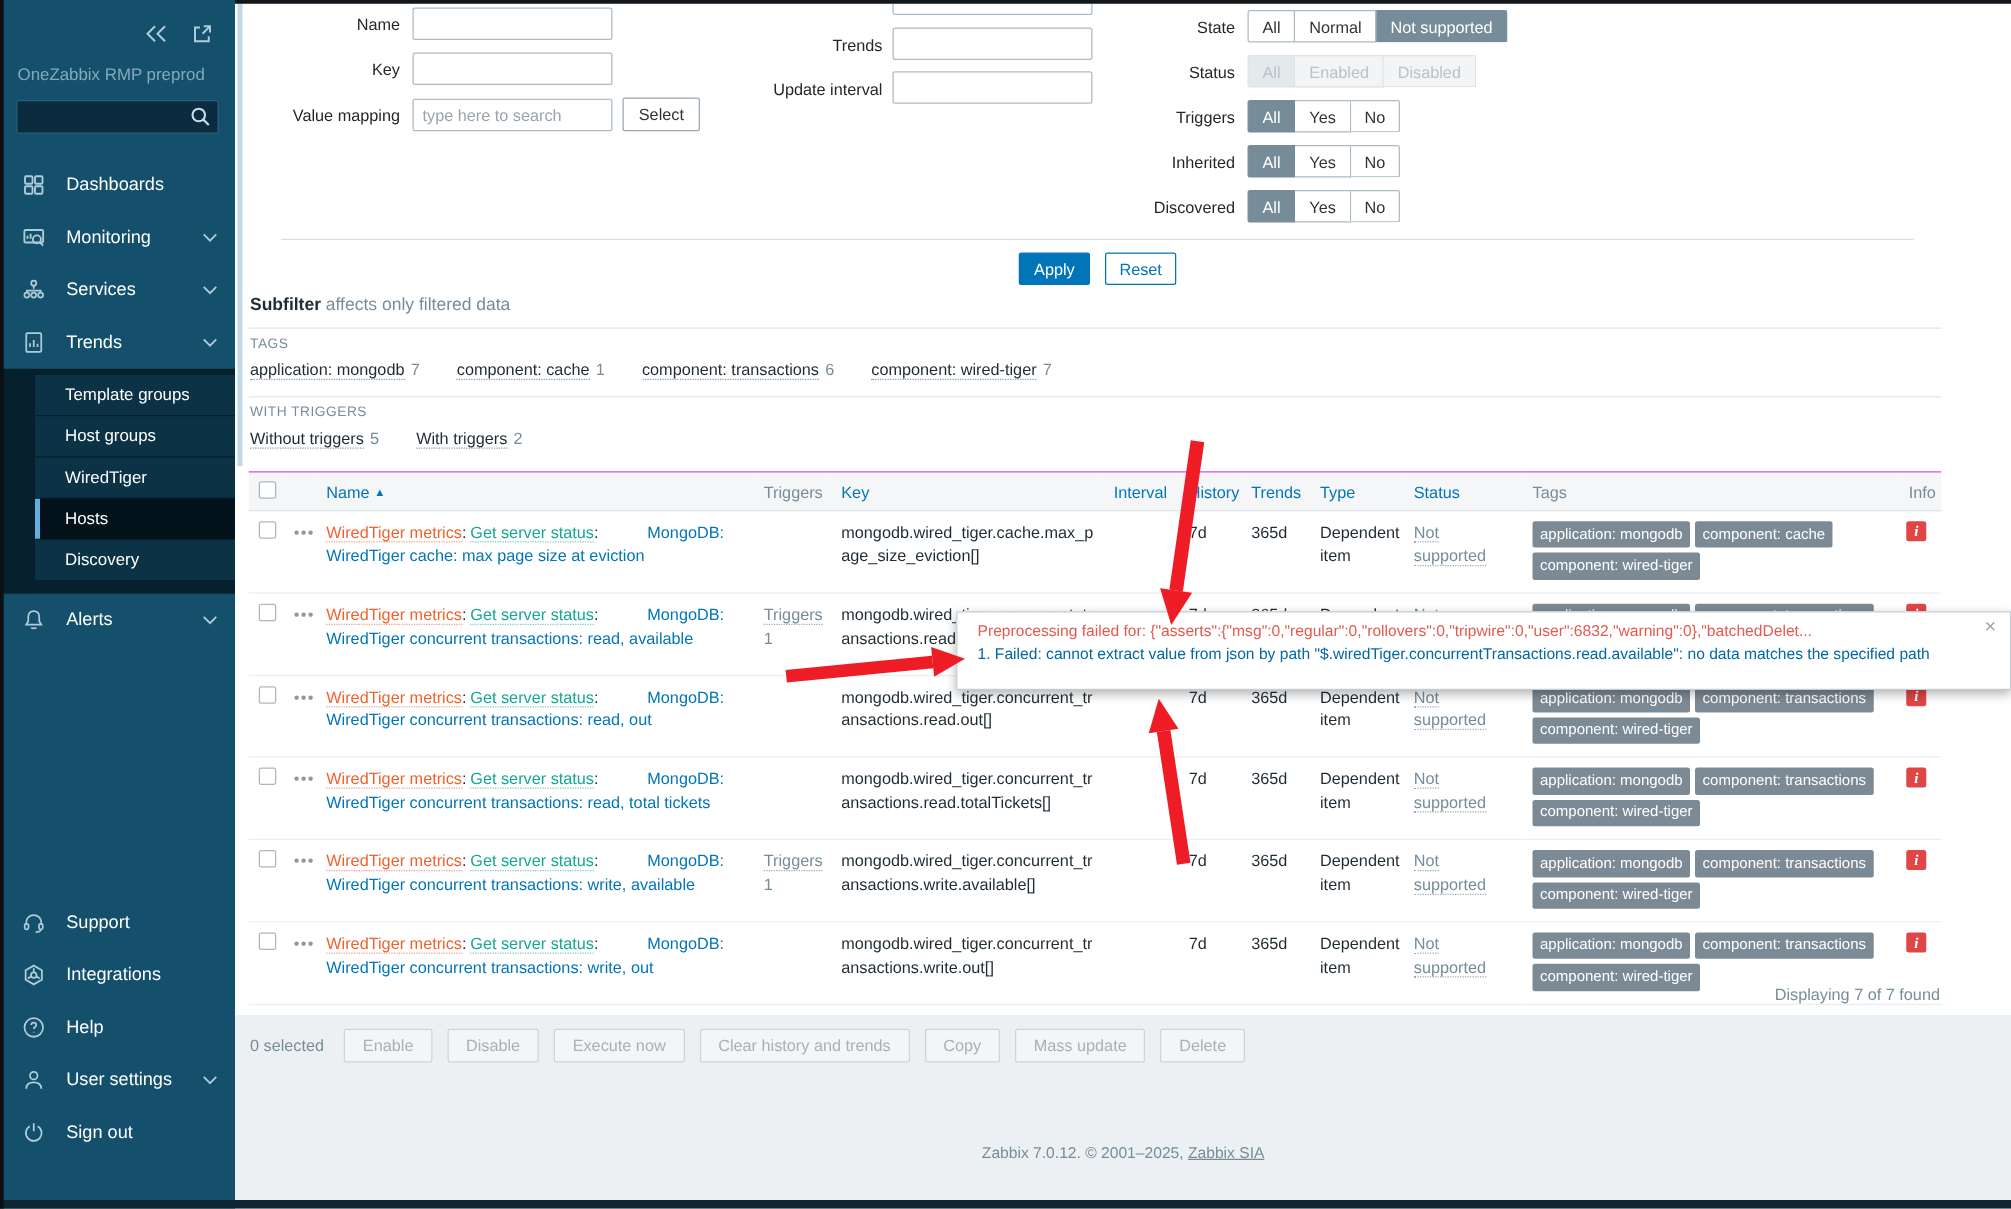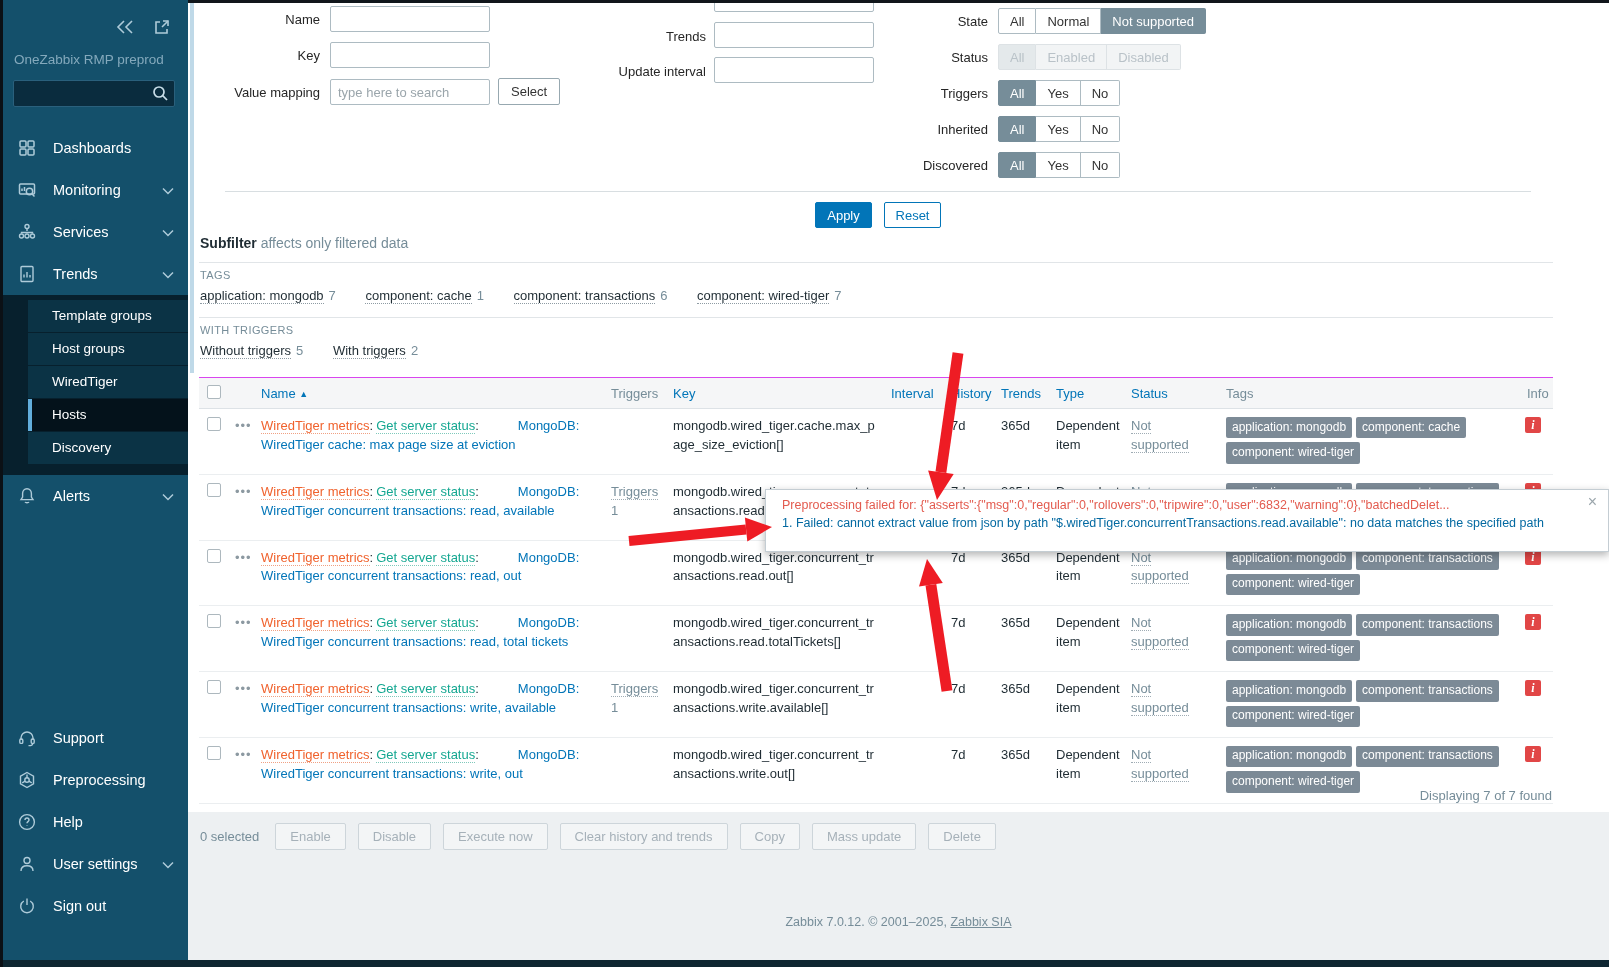--- a/index.html
+++ b/index.html
@@ -198,21 +198,21 @@
               <path d="M15.7 15.4 C15.7 17 13.5 17.6 11.5 17.6"></path>
             </svg></span>
         <span>Support</span>
       </div>
       <div class="sb-item">
         <span class="ico"><svg width="20" height="20" viewBox="0 0 20 20" fill="none" stroke="#AECBD9" stroke-width="1.4">
               <path d="M10 2.5 L16.5 6.2 V13.8 L10 17.5 L3.5 13.8 V6.2 Z"></path>
               <circle cx="10" cy="10" r="2.2"></circle>
               <path d="M10 7.8 V4.5 M8.1 11.1 L5.2 12.8 M11.9 11.1 L14.8 12.8"></path>
             </svg></span>
-        <span>Preprocessing</span>
+        <span>Integrations</span>
       </div>
       <div class="sb-item">
         <span class="ico"><svg width="20" height="20" viewBox="0 0 20 20" fill="none" stroke="#AECBD9" stroke-width="1.4">
               <circle cx="10" cy="10" r="7.4"></circle>
               <path d="M8 8 C8 6.6 9 6 10 6 C11.2 6 12 6.8 12 8 C12 9.6 10 9.6 10 11.2"></path>
               <path d="M10 13.4 V14"></path>
             </svg></span>
         <span>Help</span>
       </div>
       <div class="sb-item">

